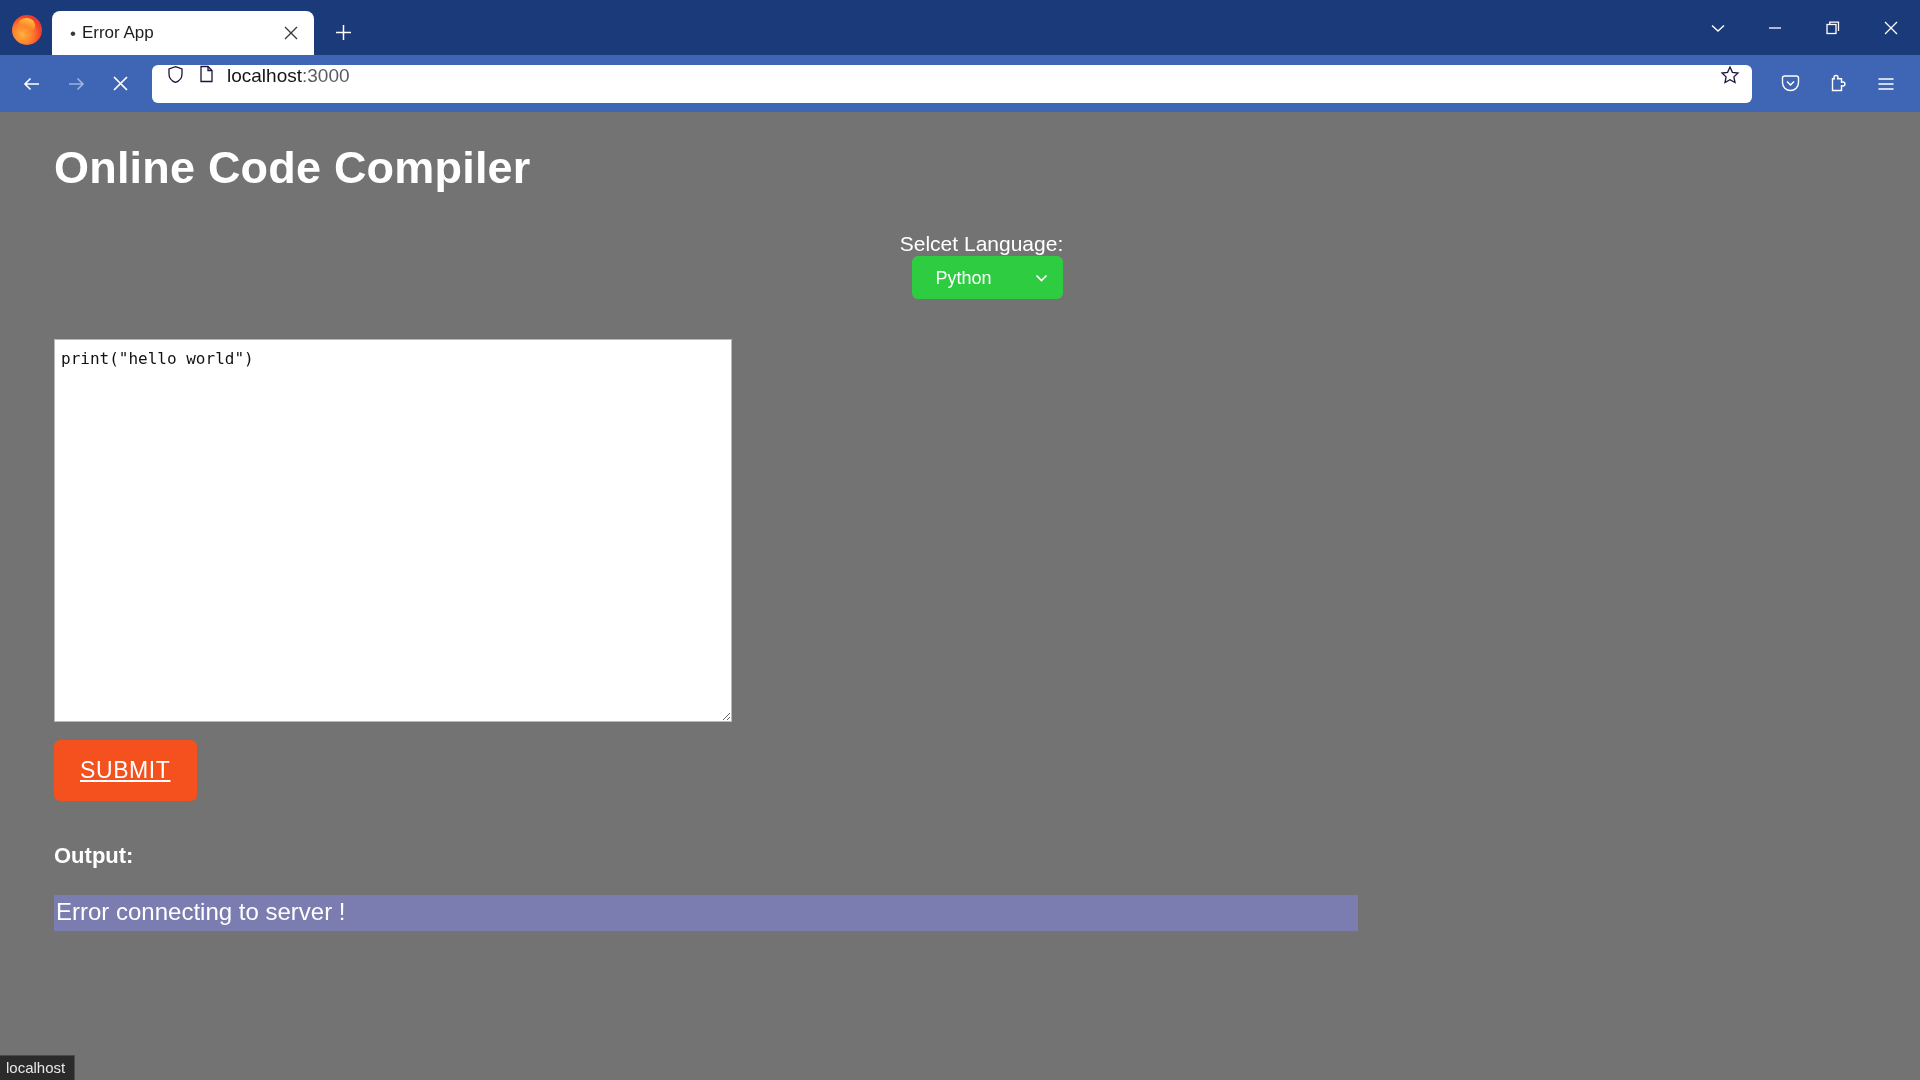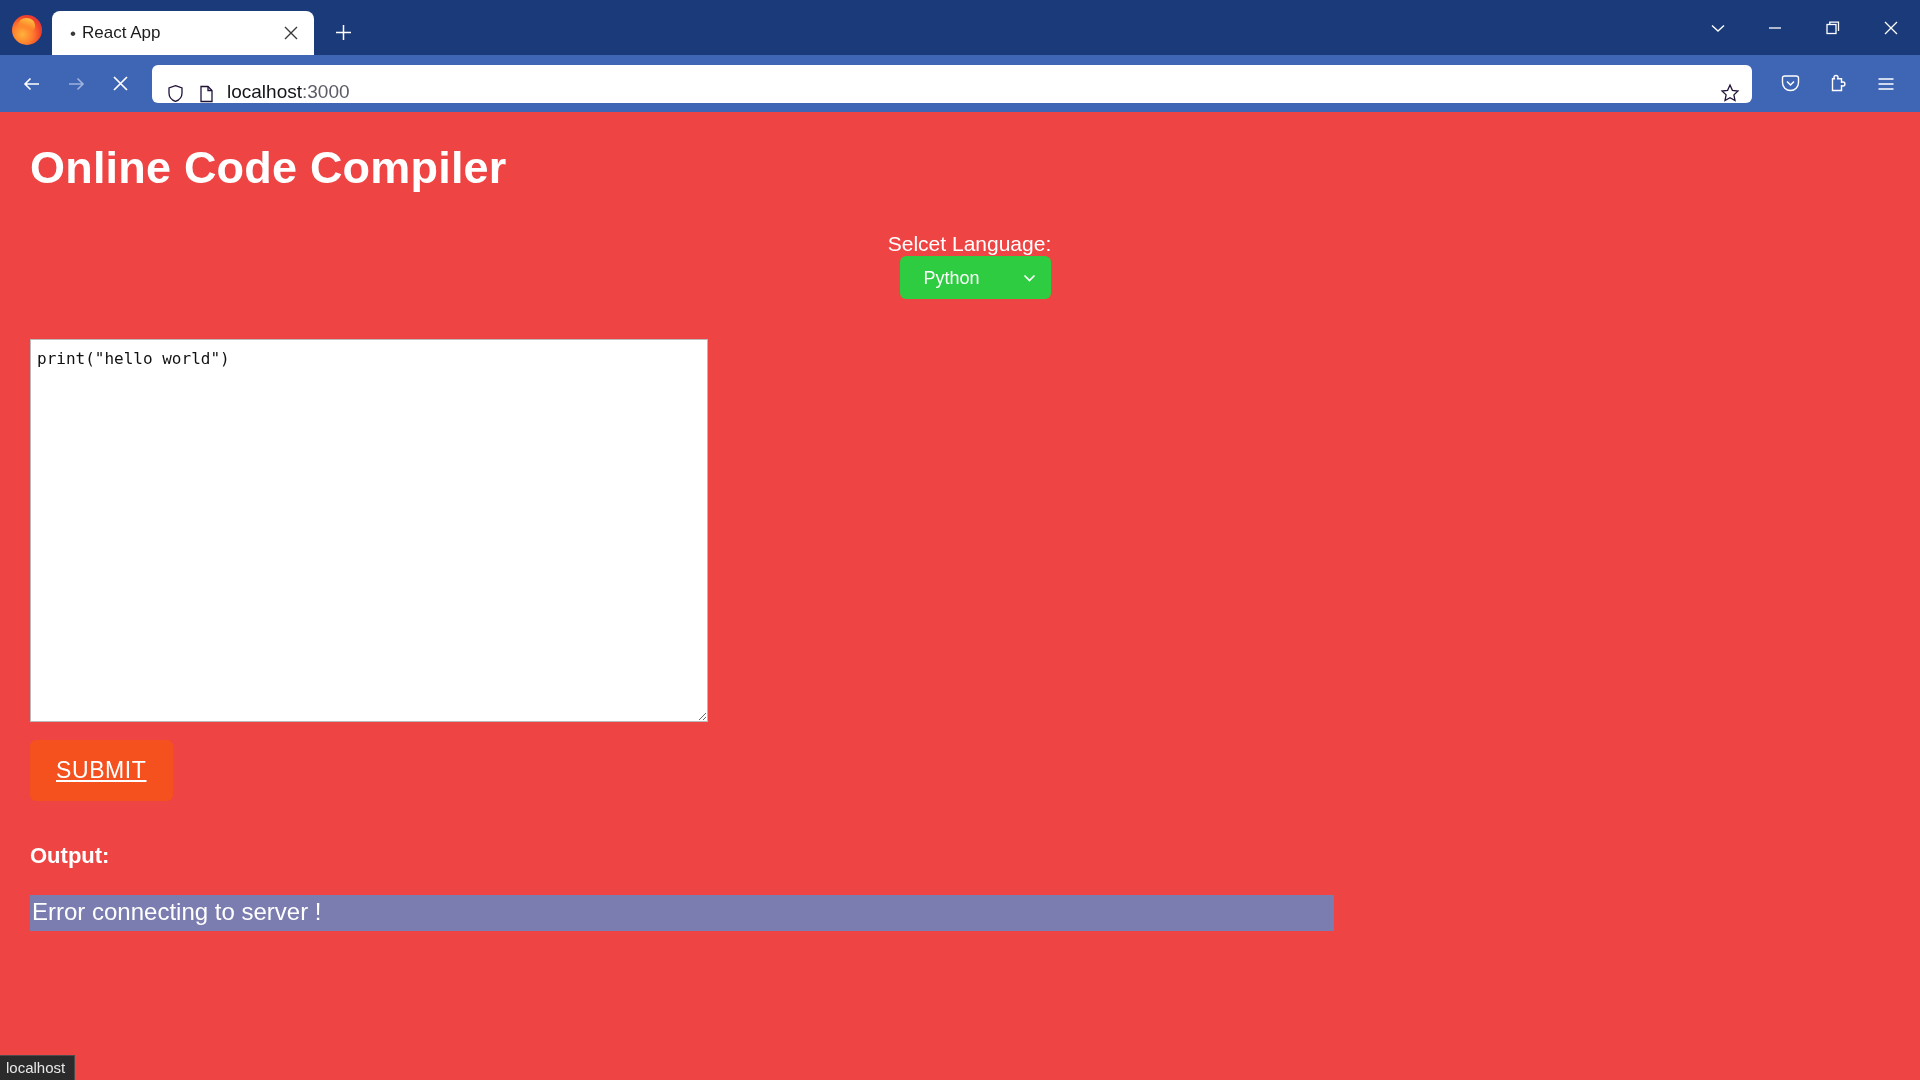--- a/index.html
+++ b/index.html
@@ -88,21 +88,21 @@
     display: flex; align-items: center; justify-content: center;
     color: #ffffff;
     border-radius: 6px;
   }
   .navbtn.disabled { color: #9fb3dd; }
   .urlbar {
     flex: 1;
     height: 38px;
     background: #ffffff;
     border-radius: 6px;
-    display: flex; align-items: flex-end;
+    display: flex; align-items: flex-start;
     margin: 0 14px 0 10px;
     padding: 0 12px 0 14px;
   }
   .urlbar-icon {
     display: flex; align-items: center; justify-content: center;
     color: #20123a;
     margin-right: 12px;
   }
   .url-text {
     flex: 1;
@@ -110,23 +110,24 @@
     color: #15141a;
   }
   .url-text .url-port { color: #5b5b66; }
   .star-icon { color: #20123a; display: flex; align-items: center; }
   .toolbar-right { display: flex; align-items: center; }
   .toolbar-right .tb-btn { color: #ffffff; width: 48px; height: 44px; }
 
   
   .page {
     flex: 1;
-    background: #ef4444;
+    background: #737373;
     position: relative;
     overflow: hidden;
+    padding-left: 24px;
   }
   .page-title {
     font-size: 45px;
     font-weight: bold;
     color: #ffffff;
     margin: 30px 0 0 30px;
     letter-spacing: 0.2px;
   }
   .lang-row {
     display: flex; align-items: center;
@@ -218,21 +219,21 @@
 <body>
 
 <div class="browser">
 
   <div class="titlebar">
     <div class="firefox-logo"></div>
 
     <div class="tabstrip">
       <div class="tab">
         <span class="tab-dot">•</span>
-        <span class="tab-title">React App</span>
+        <span class="tab-title">Error App</span>
         <span class="tab-close">
           <svg width="14" height="14" viewBox="0 0 14 14">
               <path d="M1 1 L13 13 M13 1 L1 13" stroke="#3a3a3a" stroke-width="1.4" fill="none"></path>
             </svg>
         </span>
       </div>
       <div class="newtab">
         <svg width="17" height="17" viewBox="0 0 17 17">
             <path d="M8.5 1 V16 M1 8.5 H16" stroke="#ffffff" stroke-width="1.5" fill="none"></path>
           </svg>

